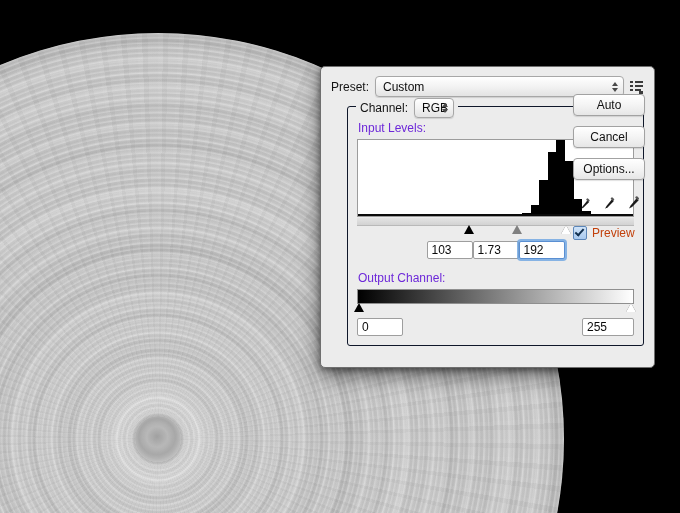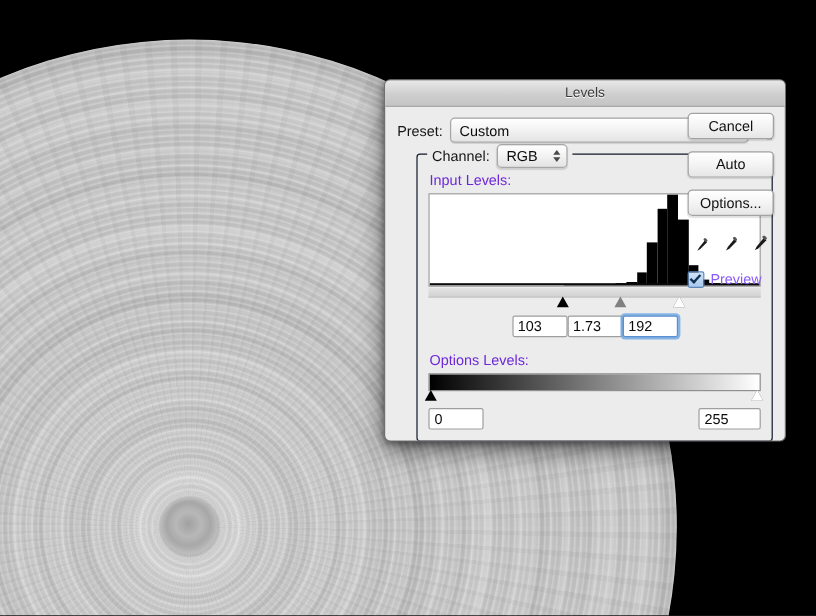--- a/index.html
+++ b/index.html
@@ -83,21 +83,21 @@
   .flyout s:nth-child(4){top:5px;left:5px;width:8px;}
   .flyout s:nth-child(5){top:9px;width:3px;}
   .flyout s:nth-child(6){top:9px;left:5px;width:6px;}
   .flyout s:nth-child(7){top:11px;left:9px;width:4px;height:3px;}
 
   
   .group{position:relative;border:1px solid #0f172a;border-radius:3px;
     margin-top:9px;padding:13px 9px 9px 9px;margin-left:16px;}
   .group .legend{position:absolute;top:-9px;left:8px;background:#ececec;
     padding:0 4px;display:flex;align-items:center;gap:6px;}
-  #channel-popup{height:18px;padding:0 24px 0 7px;}
+  #channel-popup{height:18px;padding:0 5px 0 7px;}
 
   .sec-label{font-size:12px;margin:1px 0 4px 1px;color:#6d28d9;}
 
   .histo{position:relative;height:76px;border:1px solid #9c9c9c;background:#fff;
     overflow:hidden;}
   .histo .bars{position:absolute;left:0;right:0;bottom:0;height:100%;}
   .histo .bar{position:absolute;bottom:0;background:#000;}
   .histo .base{position:absolute;left:0;right:0;bottom:0;height:2px;background:#0b0b0b;}
 
   .sliderbar{position:relative;height:7px;margin-top:1px;
@@ -135,43 +135,40 @@
   .btn.primary{border-color:#4b7fc0;color:#0a0a0a;
     background:linear-gradient(#d5e7fb,#a9cdf4 48%,#8fbef0 52%,#bcdafb);
     box-shadow:0 0 0 2px rgba(120,170,230,.55);}
   .droppers{display:flex;justify-content:space-between;padding:0 4px;
     margin-top:4px;align-items:flex-end;height:20px;}
   .preview-row{display:flex;align-items:center;gap:5px;margin-top:2px;}
   .chk{width:12px;height:12px;border:1px solid #5c86b8;border-radius:2px;
     background:linear-gradient(#cfe3f8,#a9c9ee);position:relative;}
   .chk:after{content:"";position:absolute;left:3px;top:0px;width:3px;height:7px;
     border:solid #12304f;border-width:0 2px 2px 0;transform:rotate(42deg);}
-  .preview-row .t{font-size:12px;color:#8b5cf6;}
+  .preview-row .t{font-size:12px;color:#c2410c;}
 </style>
 </head>
 <body>
 
 <div id="stage">
 
   <div id="disc-wrap">
     <div id="disc">
       <div class="rings3"></div>
       <div class="rings2"></div>
       <div class="rings"></div>
       <div class="streaks"></div>
       <div class="vign"></div>
       <div class="hub"></div>
     </div>
   </div>
 
   <div id="dialog">
 
-    <div class="titlebar">
-      <span class="t">Levels</span>
-    </div>
 
     <div class="body">
 
       <div class="row-preset">
         <span class="lbl">Preset:</span>
         <div class="popup" id="preset-popup">
           <span>Custom</span>
           <span class="arrows">
             <i class="up"></i>
               <i class="dn"></i>
@@ -248,38 +245,38 @@
           <span class="hnd white" id="hnd-highlight" style="left: 75.2941%;"></span>
         </div>
 
         <div class="fields">
           <span class="fld">103</span>
           <span class="fld">1.73</span>
           <span class="fld focus">192</span>
         </div>
 
         <div class="outsec">
-          <div class="sec-label">Options Levels:</div>
+          <div class="sec-label">Output Channel:</div>
           <div class="gradbar"></div>
           <div class="outhandles">
             <span class="hnd" style="left:2px"></span>
             <span class="hnd white" style="left:calc(100% - 3px)"></span>
           </div>
           <div class="outfields">
             <span class="fld">0</span>
             <span class="fld wide">255</span>
           </div>
         </div>
       </div>
 
     </div>
 
     <div class="rightcol">
+      <div class="btn">Auto</div>
       <div class="btn">Cancel</div>
-      <div class="btn">Auto</div>
       <div class="btn">Options...</div>
 
       <div class="droppers">
         <svg width="14" height="16" viewBox="0 0 14 16">
           <path d="M10.5 2.2 L12.2 3.9 L6.6 9.5 L4.1 10.9 L5.5 8.4 Z" fill="#1a1a1a"></path>
           <rect x="9.2" y="0.9" width="3.6" height="2.3" rx="1.1" fill="#555" transform="rotate(45 11 2)"></rect>
         </svg>
         <svg width="15" height="17" viewBox="0 0 15 17">
           <path d="M11 2.2 L12.9 4.1 L6.8 10.2 L4.0 11.7 L5.5 8.9 Z" fill="#1a1a1a"></path>
           <rect x="9.6" y="0.8" width="3.8" height="2.4" rx="1.2" fill="#555" transform="rotate(45 11.5 2)"></rect>

